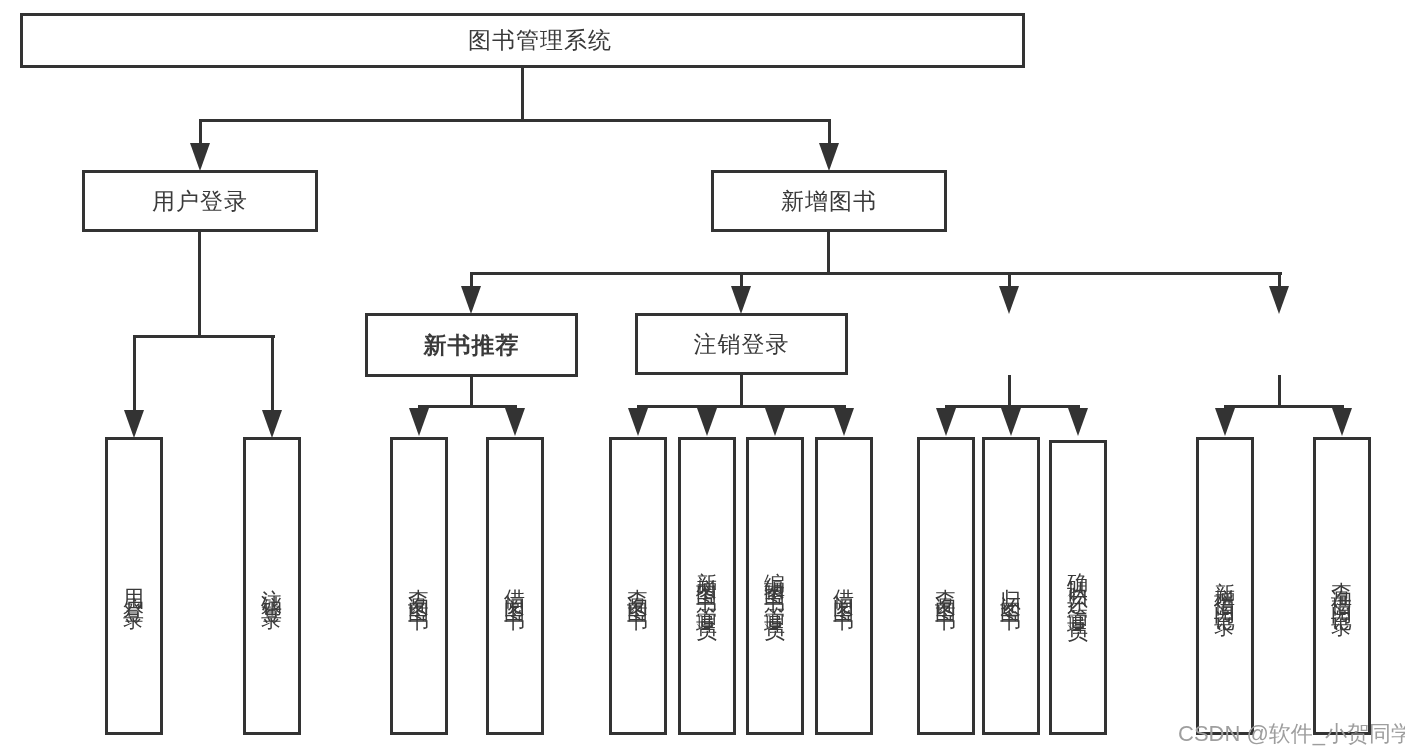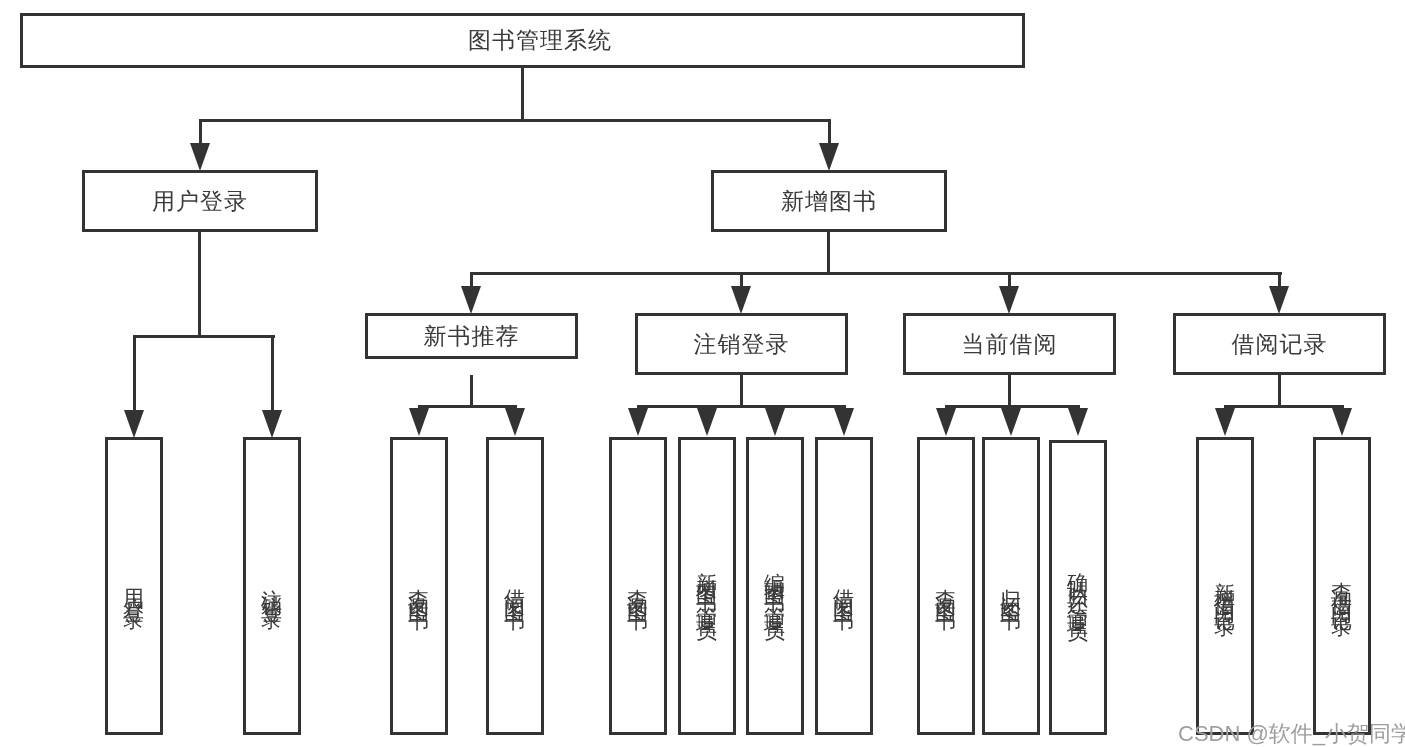--- a/index.html
+++ b/index.html
@@ -66,31 +66,25 @@
   <div class="hl" style="left:470px; top:272px; width:812px;"></div>
   <div class="vl" style="left:470px; top:272px; height:20px;"></div>
   <div class="ar" style="left:461px; top:286px;"></div>
   <div class="vl" style="left:740px; top:272px; height:20px;"></div>
   <div class="ar" style="left:731px; top:286px;"></div>
   <div class="vl" style="left:1008px; top:272px; height:20px;"></div>
   <div class="ar" style="left:999px; top:286px;"></div>
   <div class="vl" style="left:1278px; top:272px; height:20px;"></div>
   <div class="ar" style="left:1269px; top:286px;"></div>
 
-  <div class="box" style="left:365px; top:313px; width:213px; height:46px;">
+  <div class="box" style="left:365px; top:313px; width:213px; height:64px;font-weight:bold;">
     <span>新书推荐</span>
   </div>
   <div class="box" style="left:635px; top:313px; width:213px; height:62px;">
     <span>注销登录</span>
-  </div>
-  <div class="box" style="left:903px; top:313px; width:213px; height:62px;">
-    <span>当前借阅</span>
-  </div>
-  <div class="box" style="left:1173px; top:313px; width:213px; height:62px;">
-    <span>借阅记录</span>
   </div>
 
   <div class="vl" style="left:470px; top:375px; height:33px;"></div>
   <div class="hl" style="left:418px; top:405px; width:99px;"></div>
   <div class="ar" style="left:409px; top:408px;"></div>
   <div class="ar" style="left:505px; top:408px;"></div>
 
   <div class="vl" style="left:740px; top:375px; height:33px;"></div>
   <div class="hl" style="left:637px; top:405px; width:209px;"></div>
   <div class="ar" style="left:628px; top:408px;"></div>

